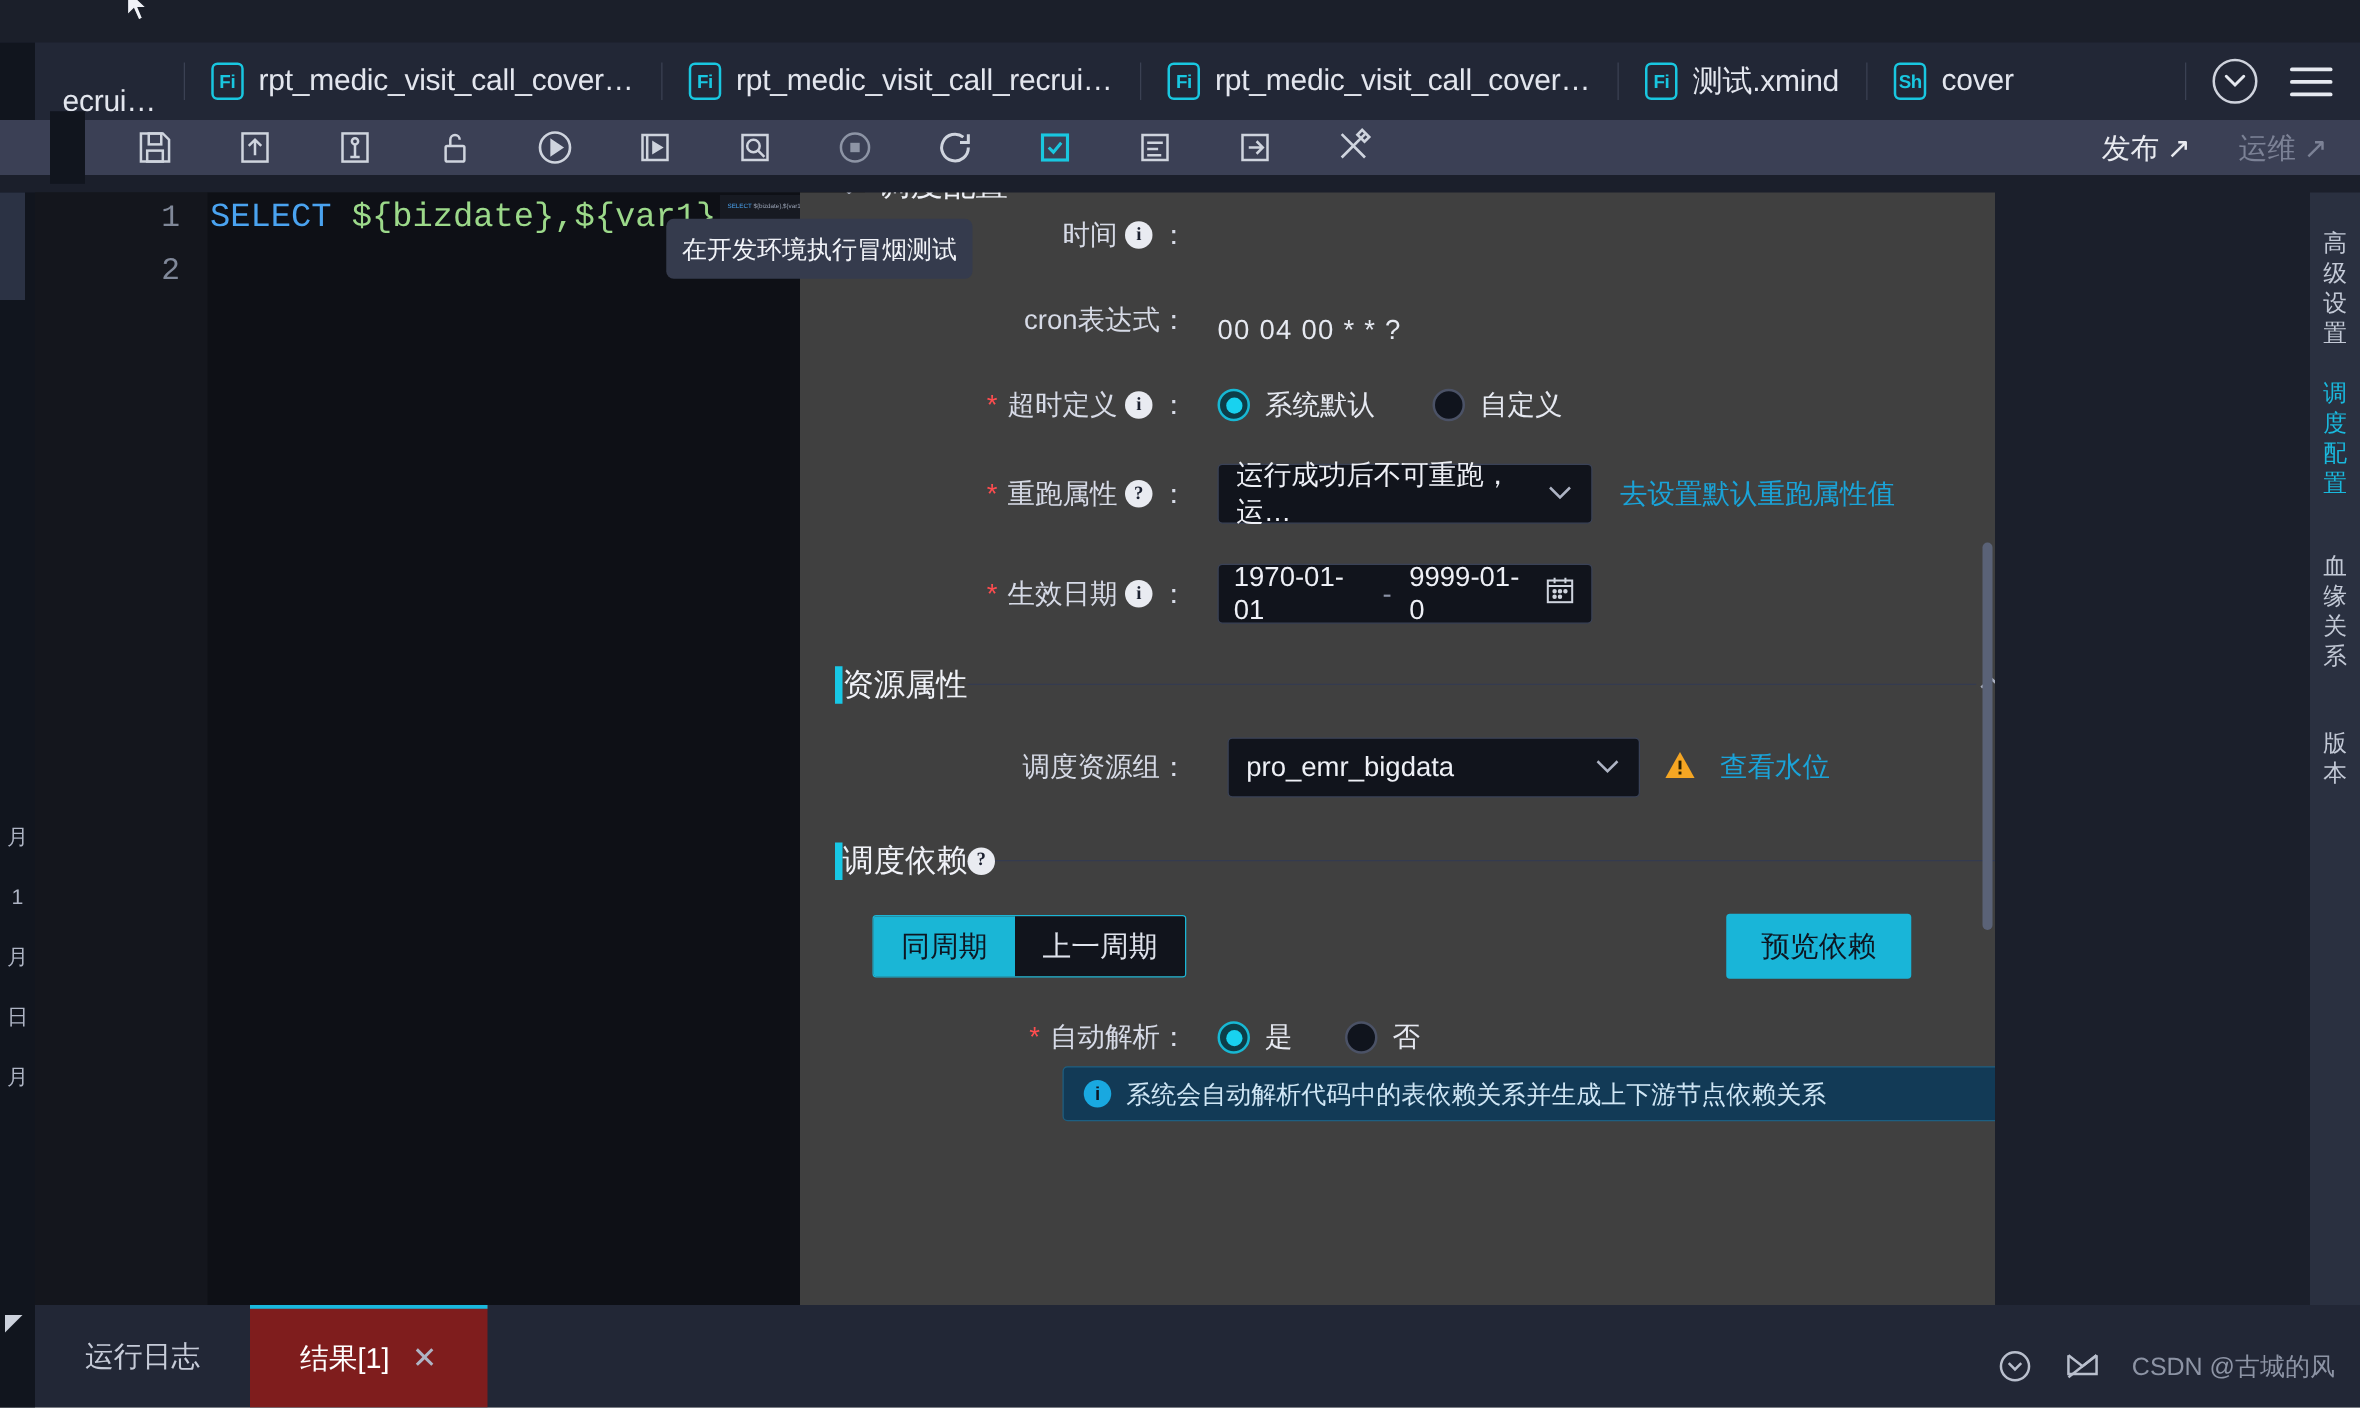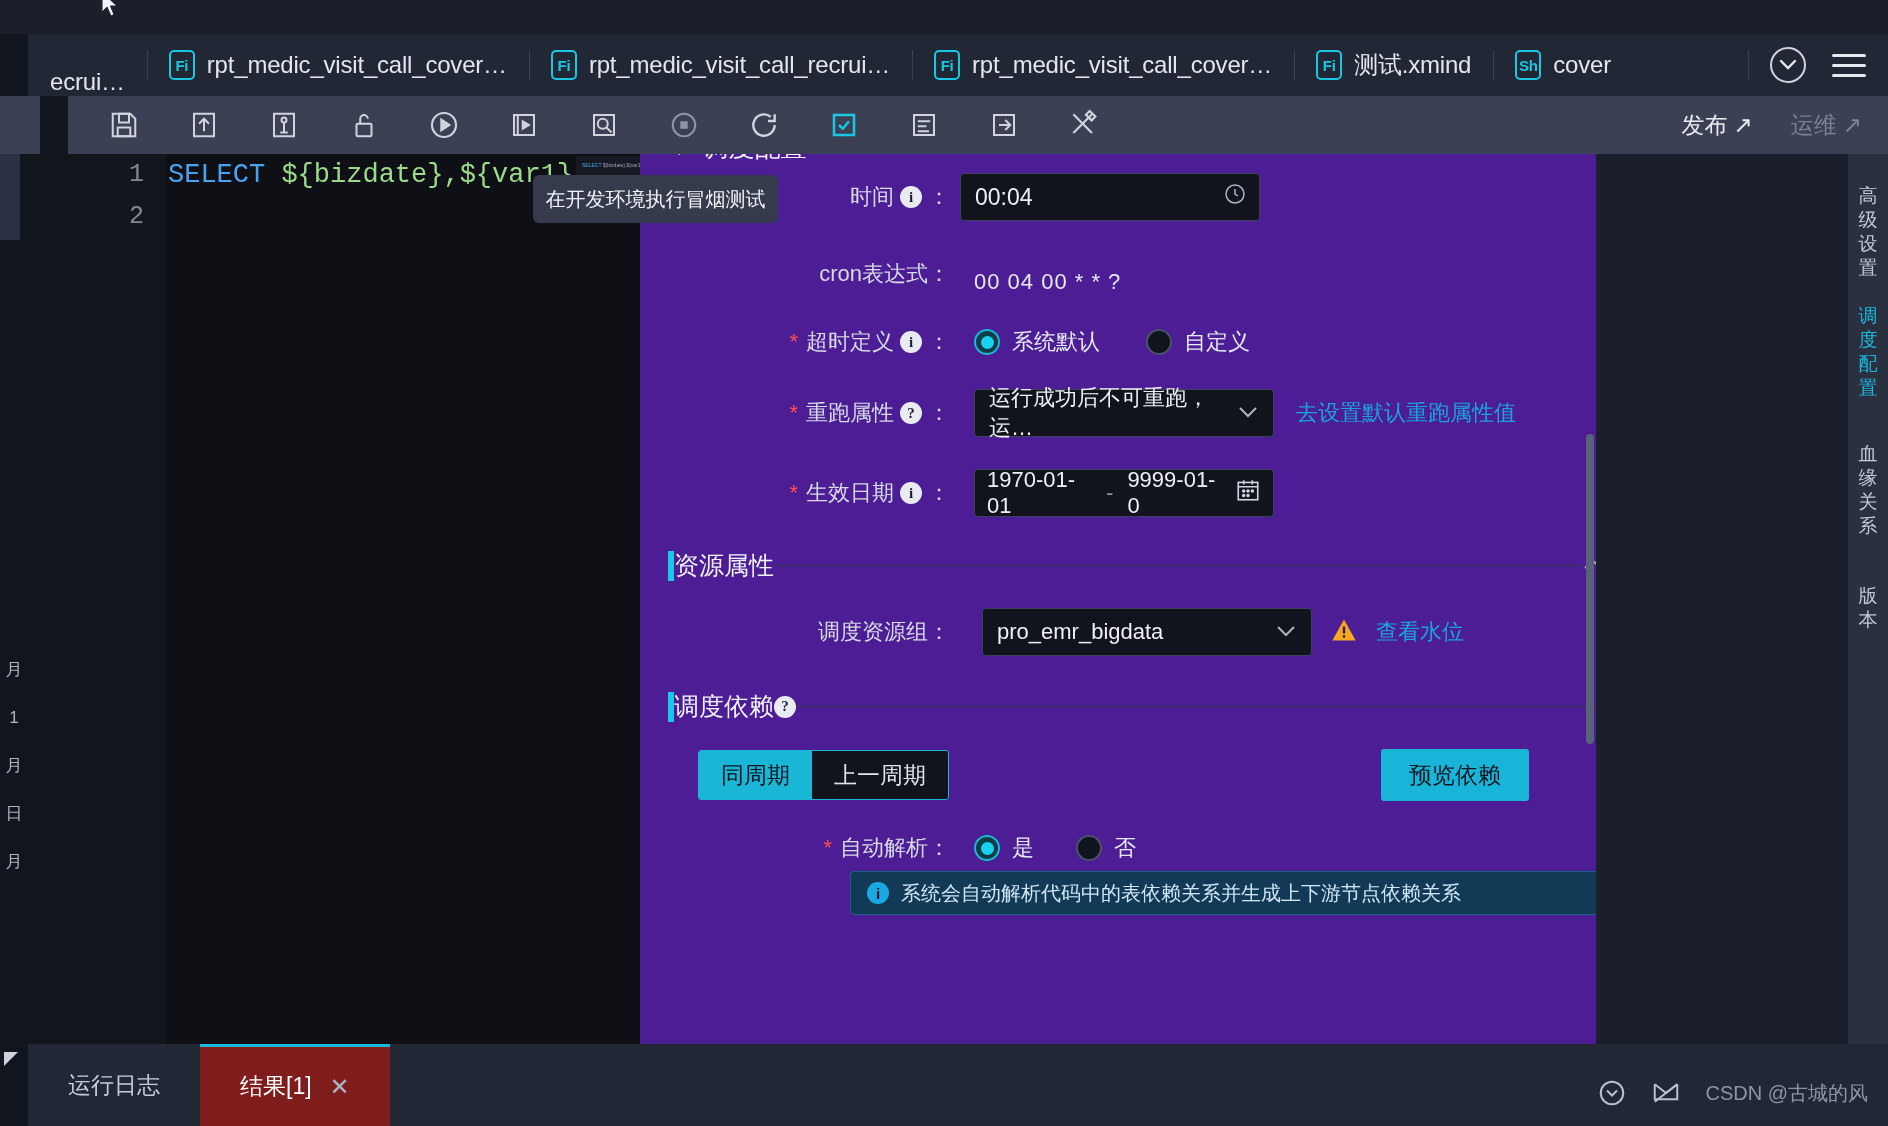--- a/index.html
+++ b/index.html
@@ -55,21 +55,21 @@
   .circ-chevron {
     width:36px; height:36px; border:2px solid #cfd3dd; border-radius:50%;
     display:flex; align-items:center; justify-content:center; cursor:pointer;
   }
   .circ-chevron svg { display:block; }
   .hamburger { width:34px; display:flex; flex-direction:column; gap:7px; cursor:pointer; }
   .hamburger i { display:block; height:3px; background:#e6e9f0; border-radius:2px; }
 
   
   .toolbar {
-    position:absolute; left:0; top:96px; width:1888px; height:58px;
+    position:absolute; left:0; top:96px; width:1888px; height:44px;
     background:#3b4055; display:flex; align-items:center;padding-left:40px;
   }
   .toolbar .leftrail { width:28px; height:58px; background:#11151e; flex:0 0 28px; }
   .tools { display:flex; align-items:center; gap:0; padding-left:16px; }
   .tbtn {
     width:80px; height:58px; display:flex; align-items:center; justify-content:center;
     cursor:pointer;
   }
   .tbtn svg { display:block; }
   .toolbar-right {
@@ -122,21 +122,21 @@
   
   .tooltip {
     position:absolute; left:533px; top:175px; width:245px; height:48px;
     background:#353b4d; border-radius:6px; display:flex; align-items:center;
     justify-content:center; color:#f1f3f8; font-size:20px; z-index:40;
   }
 
   
   .panel {
     position:absolute; left:640px; top:154px; width:956px; height:890px;
-    background:#4c1d95; overflow:hidden;
+    background:#404040; overflow:hidden;
   }
   .panel-inner { position:absolute; left:0; top:-40px; width:1208px; }
   .panel-title {
     display:flex; align-items:center; gap:14px; padding:16px 0 8px 30px;
     color:#eef0f6; font-size:26px;
   }
   .chev-up { color:#aab0c0; font-size:22px; }
 
   .frow { display:flex; align-items:center; margin-bottom:32px; }
   .flabel {
@@ -473,31 +473,20 @@
       <div class="panel-title">
         <span class="chev-up">⌄</span>
         <span>调度配置</span>
       </div>
 
       <div class="frow">
         <div class="flabel">
           <span>时间</span>
           <span class="iinfo">i</span>
           <span>：</span>
-        </div>
-        <div class="fctl">
-          <div class="input" style="width:300px;">
-            <span>00:04</span>
-            <span class="suffix-icon">
-              <svg width="24" height="24" viewBox="0 0 24 24" fill="none" stroke="#aeb4c4" stroke-width="1.5">
-                  <circle cx="12" cy="12" r="9"></circle>
-                  <path d="M12 7v5l3 2"></path>
-                </svg>
-            </span>
-          </div>
         </div>
       </div>
 
       <div class="frow">
         <div class="flabel">cron表达式：</div>
         <div class="fctl">
           <span class="plaintext" style="margin-left:14px">00 04 00 * * ?</span>
         </div>
       </div>
 

